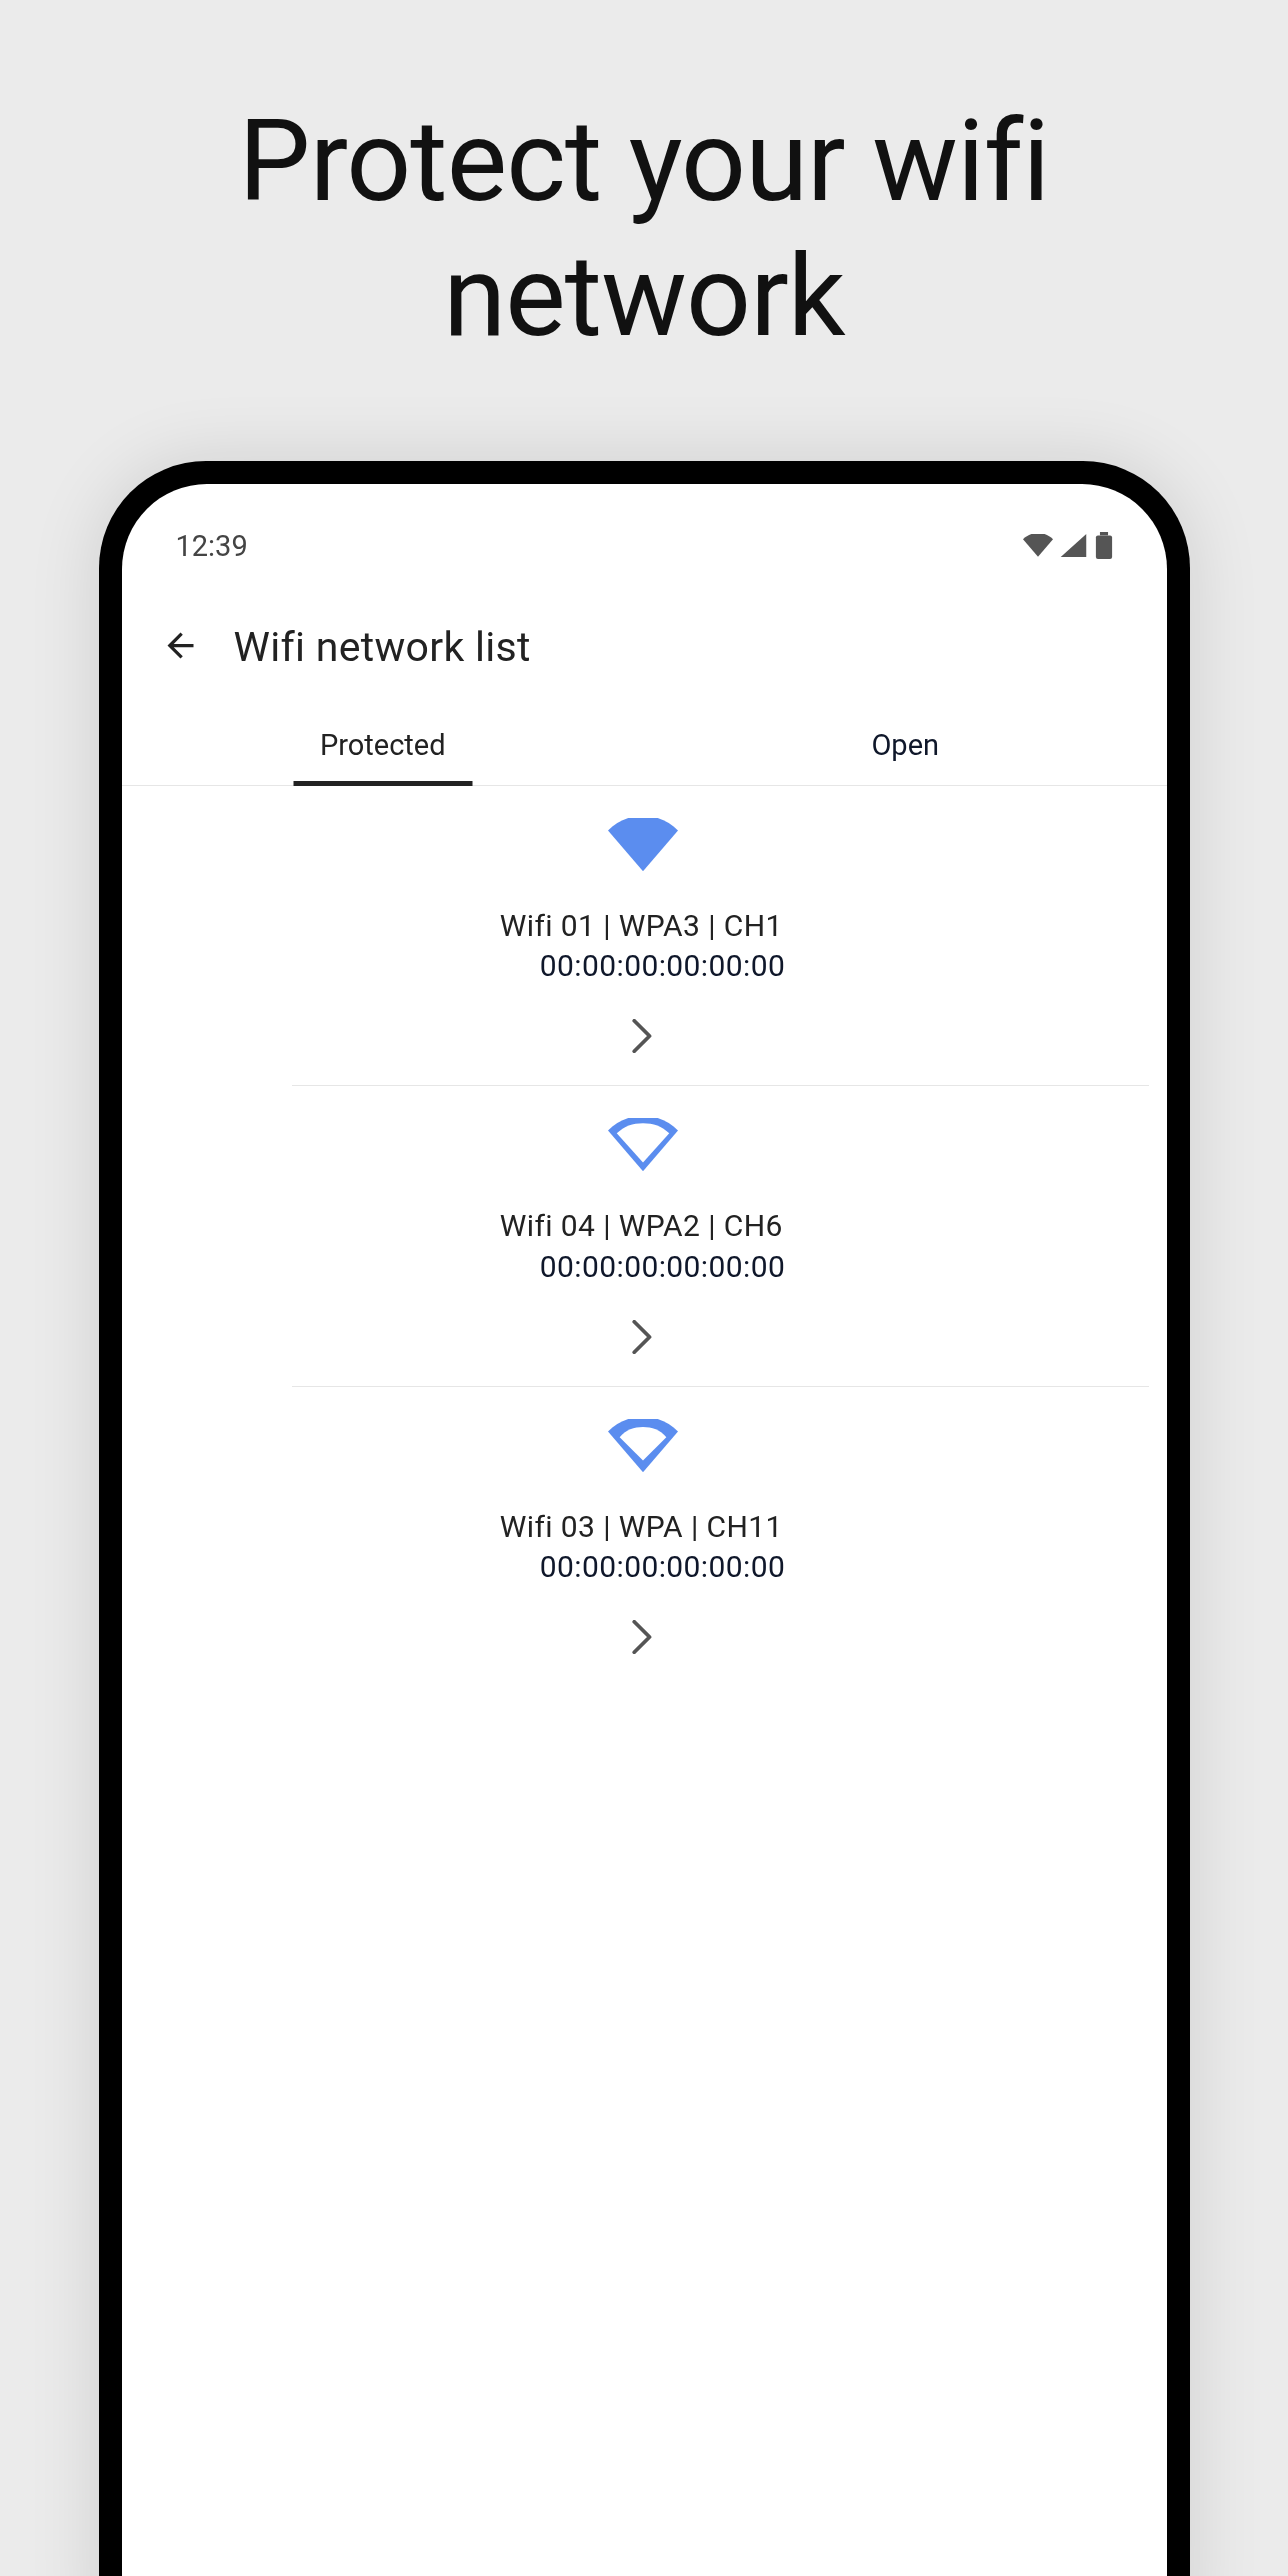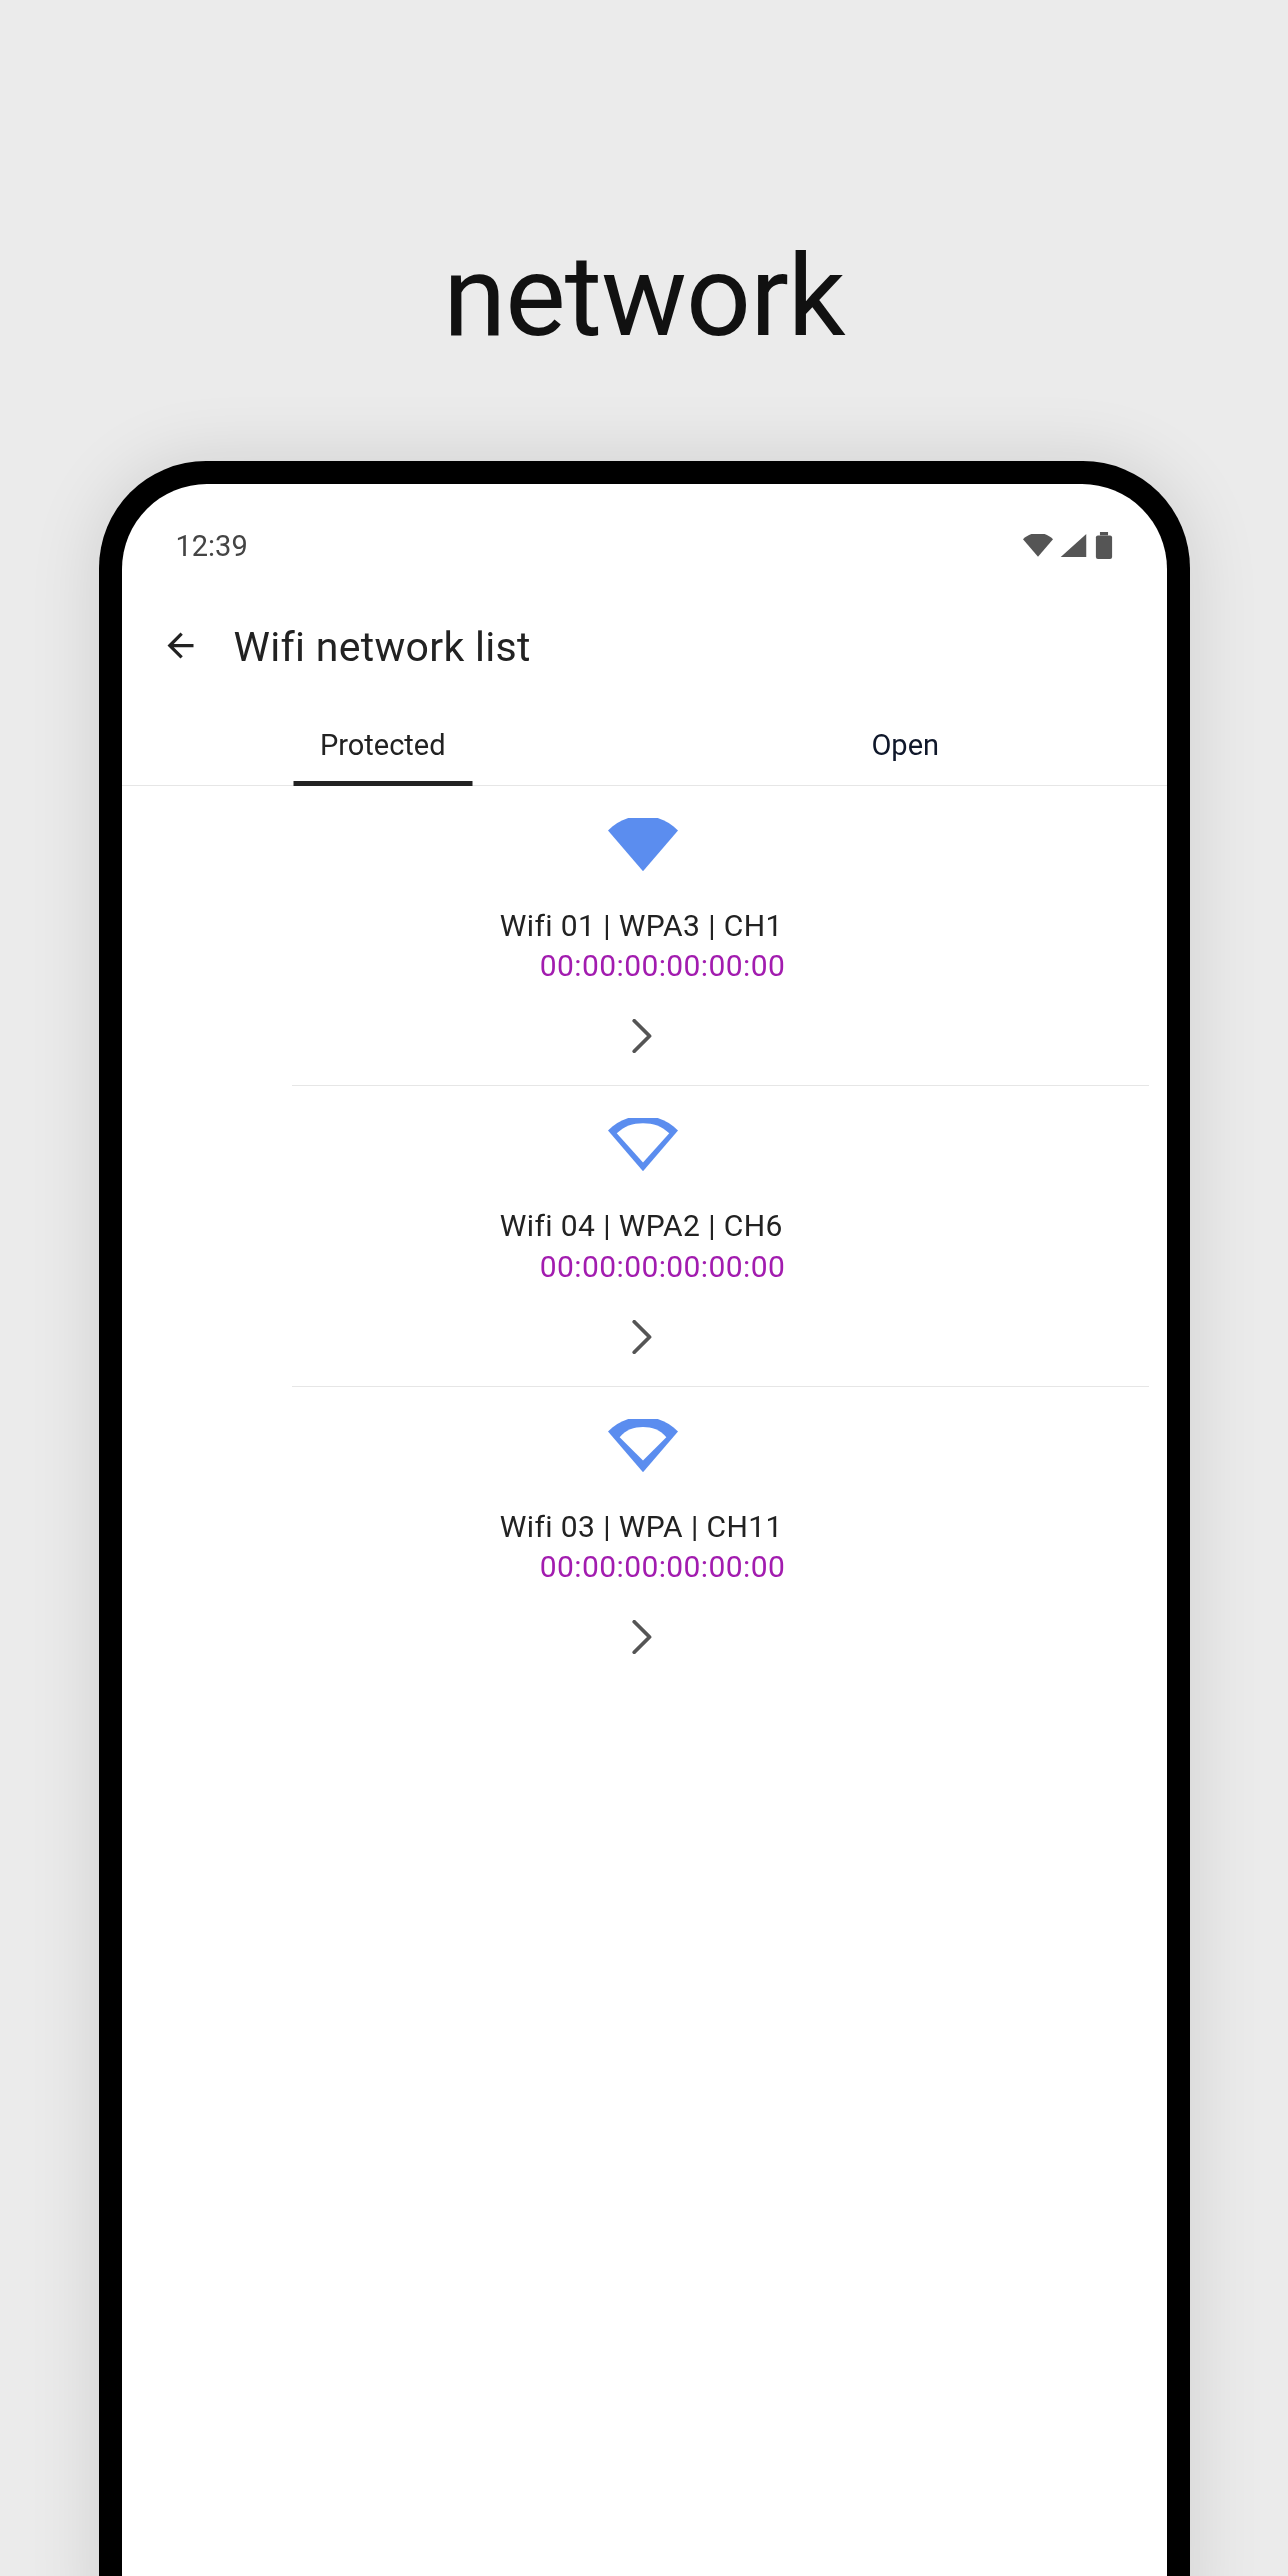--- a/index.html
+++ b/index.html
@@ -123,21 +123,21 @@
     flex: 1;
     min-width: 0;
   }
   .wifi-title {
     font-size: 30px;
     color: #222;
     letter-spacing: 0.4px;
   }
   .wifi-sub {
     font-size: 30px;
-    color: #a21caf;
+    color: #0f172a;
     letter-spacing: 0.4px;
     margin-top: 5.4px;
     margin-left: 40px;
   }
   .chevron-cell {
     width: 45px;
     display: flex;
     justify-content: center;
     align-items: center;
     flex-shrink: 0;
@@ -146,21 +146,21 @@
     height: 0.9px;
     background: #e6e6e6;
     margin-left: 170px;
     margin-right: 18px;
   }
 </style>
 </head>
 <body>
 
 <div class="hero-title">
-  <br>
+  <span>Protect your wifi</span><br>
   <span>network</span>
 </div>
 
 <div class="phone-wrap">
   <div class="phone">
     <div class="screen">
 
       <div class="statusbar">
         <span>12:39</span>
         <div class="status-icons">

